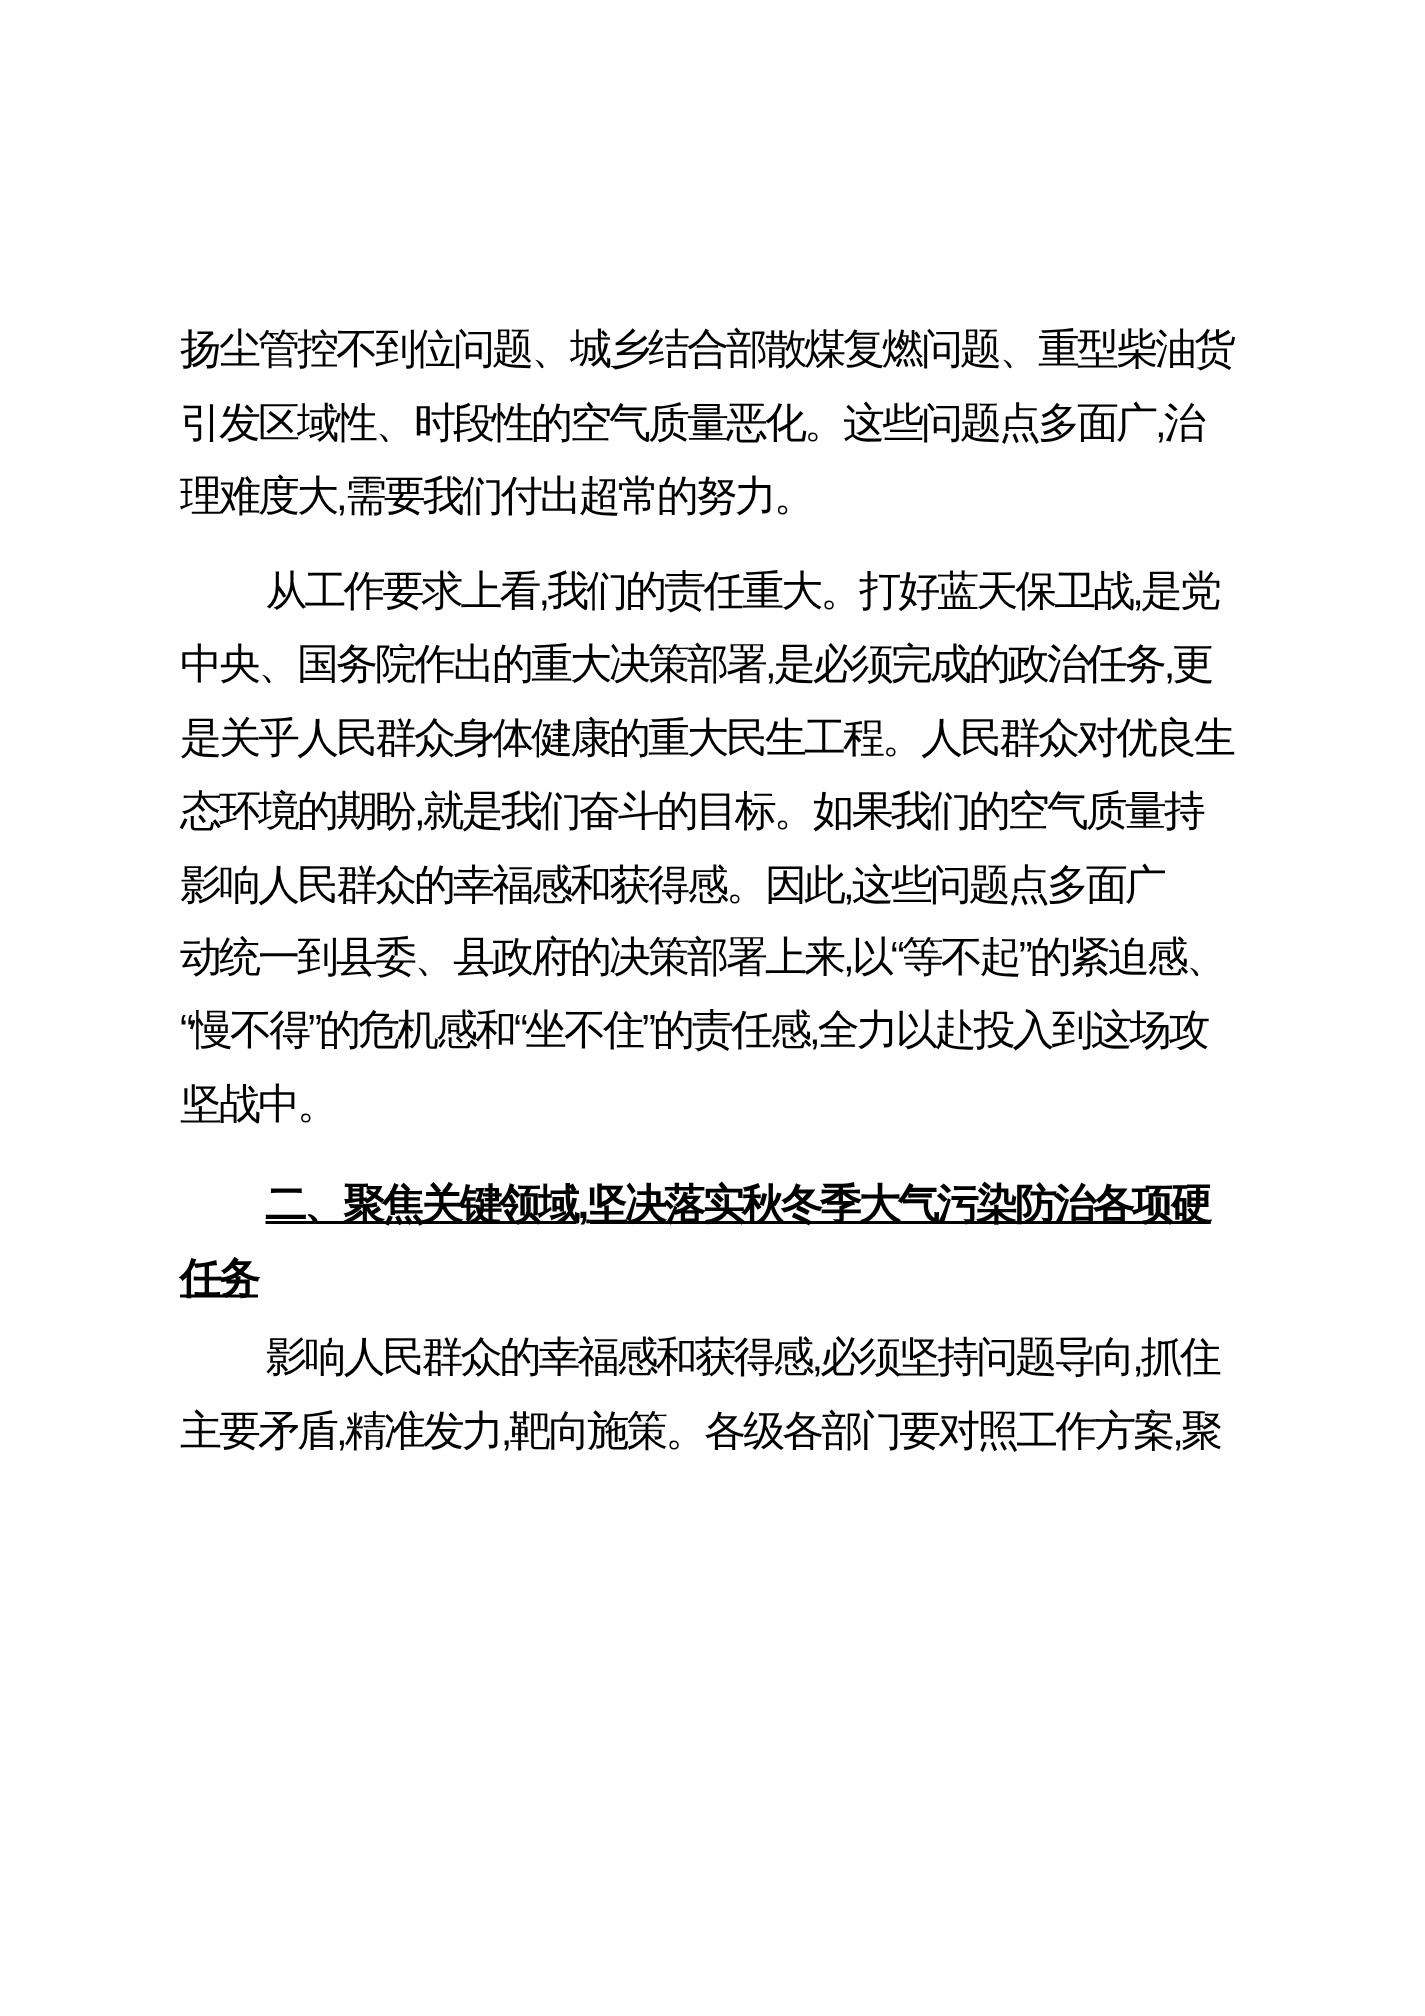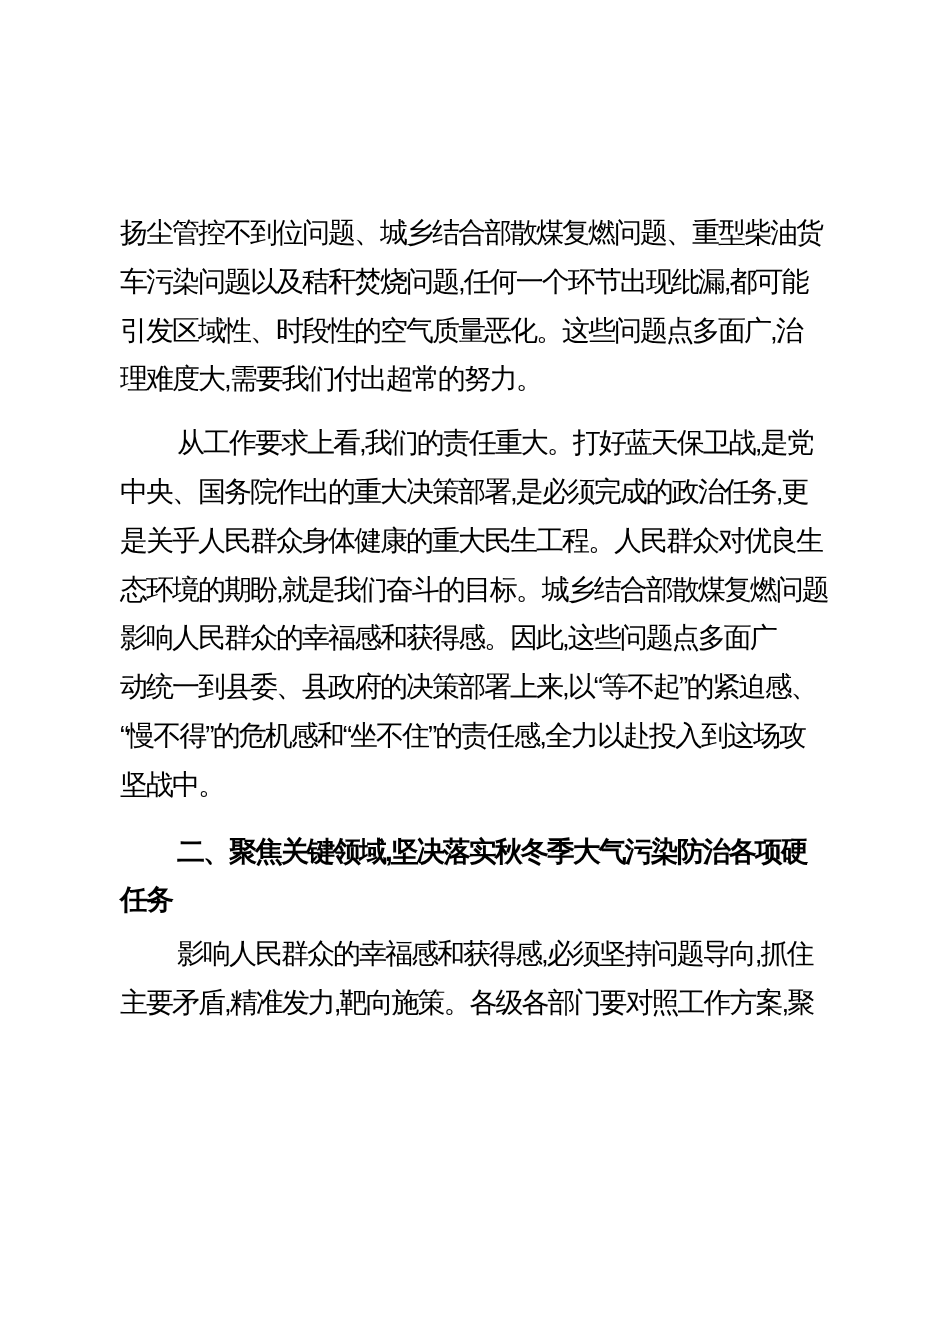--- a/index.html
+++ b/index.html
@@ -28,42 +28,42 @@
     letter-spacing: -2px;
     white-space: nowrap;
     font-weight: 400;
   }
   .indent {
     padding-left: 57px;
   }
   .heading {
     margin-top: 18px;
     margin-bottom: 5px;
+    text-decoration: underline;
   }
   .heading .line {
     font-weight: 700;
   }
 </style>
 </head>
 <body>
 
 <div class="page">
 
   <div class="para">
     <div class="line">扬尘管控不到位问题、城乡结合部散煤复燃问题、重型柴油货</div>
-    <div class="line">车污染问题以及秸秆焚烧问题,任何一个环节出现纰漏,都可能</div>
     <div class="line">引发区域性、时段性的空气质量恶化。这些问题点多面广,治</div>
     <div class="line">理难度大,需要我们付出超常的努力。</div>
   </div>
 
   <div class="para">
     <div class="line indent">从工作要求上看,我们的责任重大。打好蓝天保卫战,是党</div>
     <div class="line">中央、国务院作出的重大决策部署,是必须完成的政治任务,更</div>
     <div class="line">是关乎人民群众身体健康的重大民生工程。人民群众对优良生</div>
-    <div class="line">态环境的期盼,就是我们奋斗的目标。城乡结合部散煤复燃问题</div>
+    <div class="line">态环境的期盼,就是我们奋斗的目标。如果我们的空气质量持</div>
     <div class="line">影响人民群众的幸福感和获得感。因此,这些问题点多面广</div>
     <div class="line">动统一到县委、县政府的决策部署上来,以“等不起”的紧迫感、</div>
     <div class="line">“慢不得”的危机感和“坐不住”的责任感,全力以赴投入到这场攻</div>
     <div class="line">坚战中。</div>
   </div>
 
   <div class="para heading">
     <div class="line indent">二、聚焦关键领域,坚决落实秋冬季大气污染防治各项硬</div>
     <div class="line">任务</div>
   </div>

